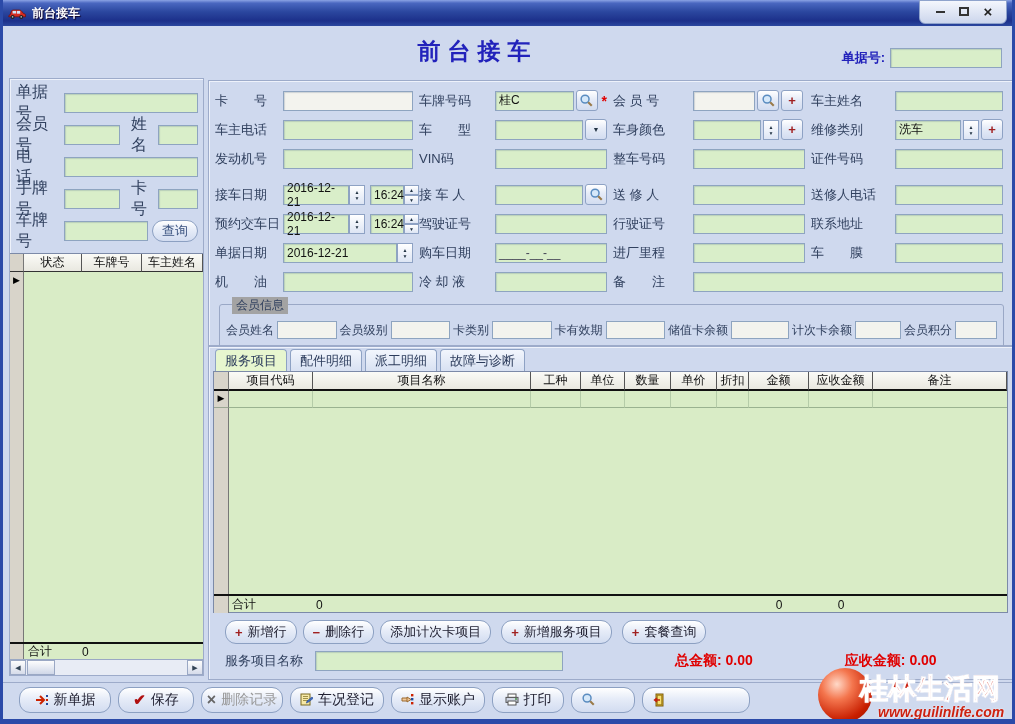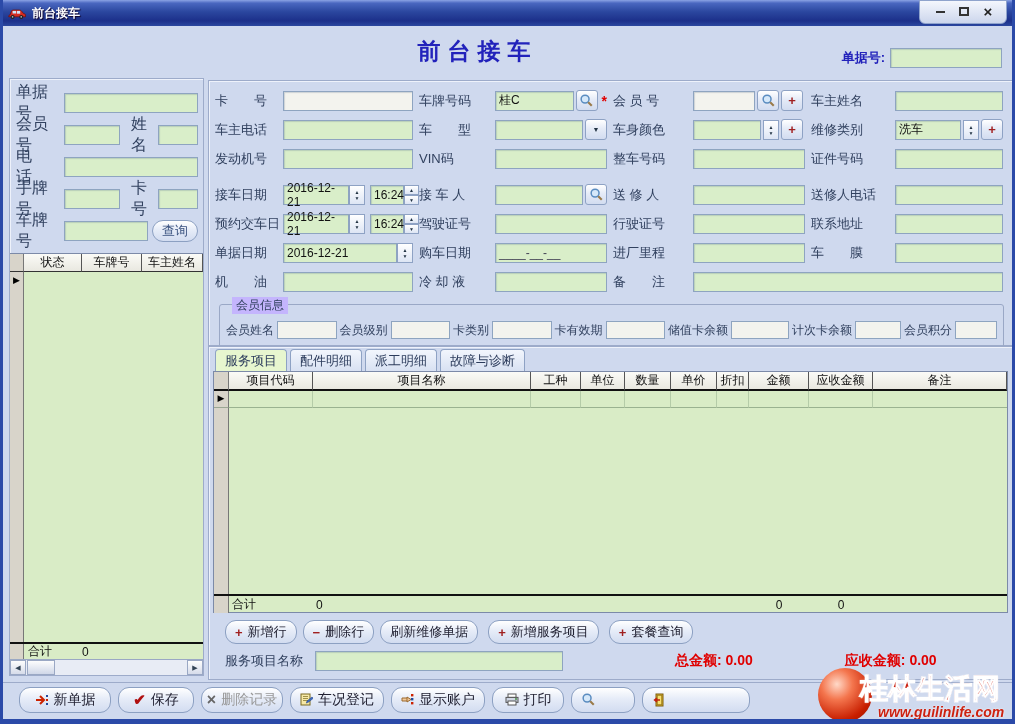--- a/index.html
+++ b/index.html
@@ -73,21 +73,21 @@
   
   .frow { display:grid; grid-template-columns:68px 136px 76px 118px 80px 118px 84px 114px; align-items:center; height:29px; }
   .fl { font-size:13px; color:#31415f; padding-right:4px; white-space:nowrap; }
   .fc { display:flex; align-items:center; gap:2px; padding-right:6px; }
   .grow { flex:1; }
   .star { color:#e00000; font-weight:bold; font-size:14px; margin-left:2px; }
   .span3 { grid-column:6 / span 3; }
   .datebox { display:flex; align-items:center; }
   .groupbox { position:relative; margin:8px 8px 0 4px; border:1px solid #9aa8c6; border-radius:3px; height:46px;
     display:flex; align-items:center; padding:8px 6px 2px 6px; gap:4px; }
-  .groupbox legend-t { position:absolute; top:-8px; left:12px; background:#c4b5fd; padding:0 4px; font-size:12px; color:#31415f;text-align:right; }
+  .groupbox legend-t { position:absolute; top:-8px; left:12px; background:#a3a3a3; padding:0 4px; font-size:12px; color:#31415f;text-align:right; }
   .mrow { display:flex; align-items:center; gap:3px; width:100%; }
   .mrow label { font-size:12px; color:#31415f; white-space:nowrap; }
   .minput { background:#f3f3ee; border:1px solid #8ea4c0; height:18px; flex:1; }
   
   .tabs { display:flex; gap:3px; height:22px; padding-left:2px; }
   .tab { padding:0 9px; border:1px solid #8ea2c4; border-bottom:none; border-radius:4px 4px 0 0;
     background:linear-gradient(#f2f6fd,#d8e1f2); font-size:13px; color:#2c3c5c; display:flex; align-items:center; }
   .tab.active { background:#e7f6cf; font-weight:normal; }
   .dgrid { border:1px solid #7c8aa8; height:242px; display:flex; flex-direction:column; background:#d9ecc6; }
   .gcols { display:grid; grid-template-columns:15px 84px 218px 50px 44px 46px 46px 32px 60px 64px 1fr; }
@@ -495,21 +495,21 @@
     <div class="svc-btns">
       <button class="xpbtn">
           <span class="red-glyph">+</span>
           <span>新增行</span>
         </button>
       <button class="xpbtn">
           <span class="red-glyph">−</span>
           <span>删除行</span>
         </button>
       <button class="xpbtn">
-          <span>刷新维修单据</span>
+          <span>添加计次卡项目</span>
         </button>
       <button class="xpbtn" style="margin-left:4px">
           <span class="red-glyph">+</span>
           <span>新增服务项目</span>
         </button>
       <button class="xpbtn" style="margin-left:4px">
           <span class="red-glyph">+</span>
           <span>套餐查询</span>
         </button>
     </div>

